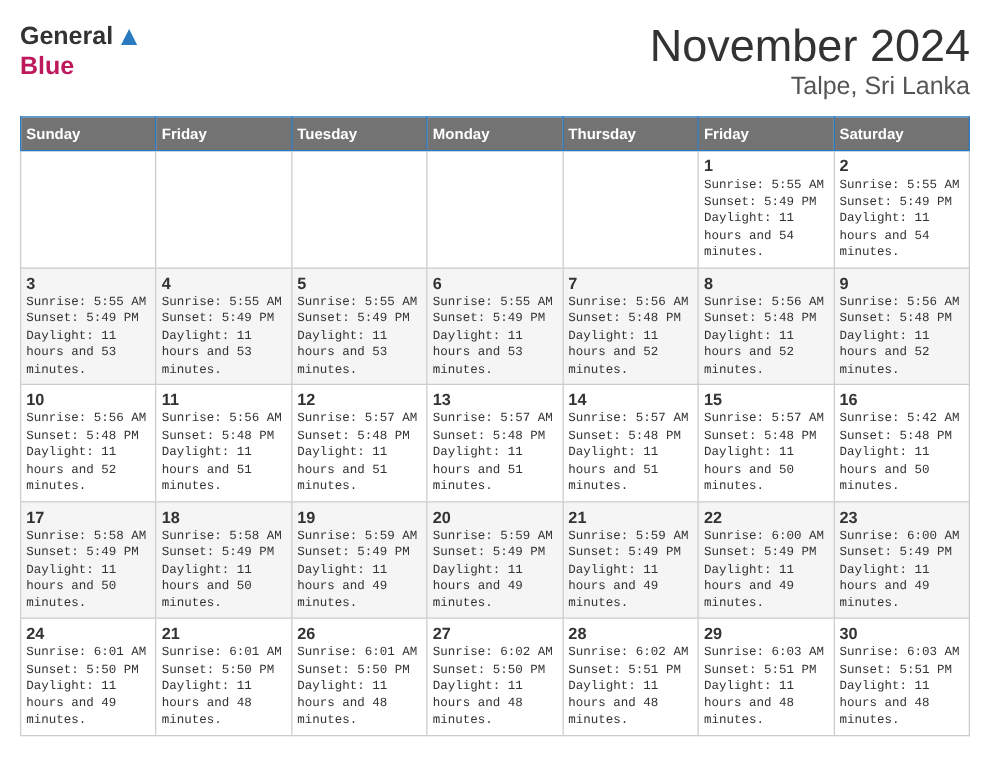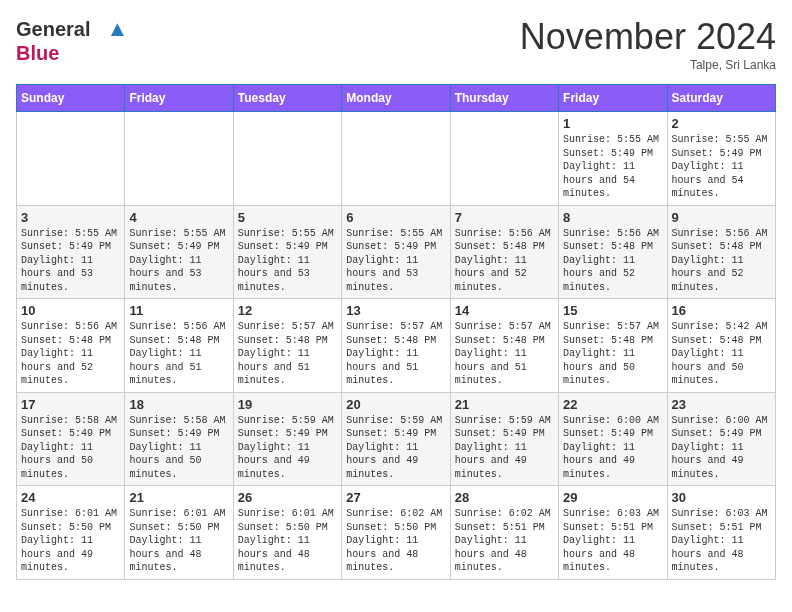--- a/index.html
+++ b/index.html
@@ -17,21 +17,20 @@
       margin-bottom: 12px;
     }
     .logo {
       display: flex;
       flex-direction: column;
       align-items: flex-start;
     }
     .logo-text {
       display: flex;
       align-items: center;
-      gap: 14px;
     }
     .logo-general {
       font-size: 20px;
       font-weight: bold;
       color: #333;
     }
     .logo-blue {
       font-size: 20px;
       font-weight: bold;
       color: #be185d;
@@ -44,30 +43,30 @@
     .title-block {
       text-align: right;
       margin-left: 36px;
     }
     .month-title {
       font-size: 36px;
       font-weight: normal;
       color: #333;
     }
     .location {
-      font-size: 12px;
+      font-size: 20px;
       color: #555;
     }
     .calendar {
       width: 100%;
       border-collapse: collapse;
       font-size: 11px;
     }
     .calendar th {
-      background: #8b5cf6;
+      background: #737373;
       color: #fff;
       padding: 6px 4px;
       text-align: left;
       font-weight: bold;
       font-size: 12px;
       border: 1px solid #2a7abf;
     }
     .calendar td {
       border: 1px solid #ccc;
       vertical-align: top;

